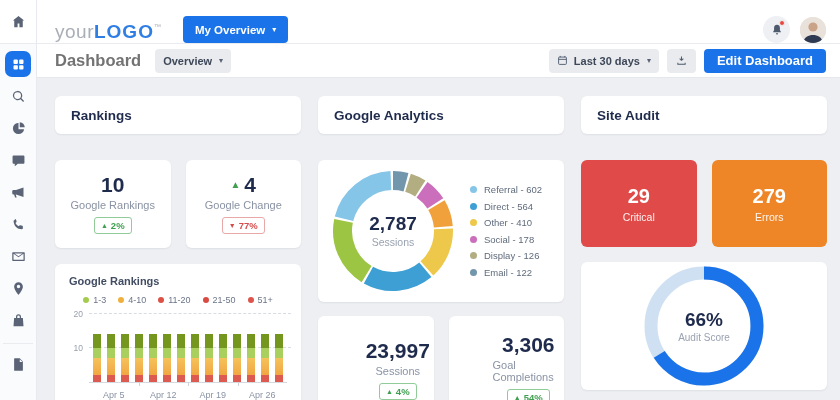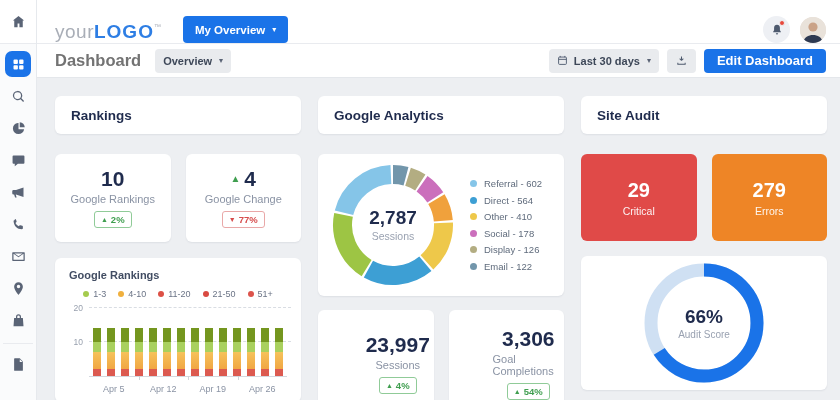--- a/index.html
+++ b/index.html
@@ -42,21 +42,21 @@
   .page-right { margin-left:auto; display:flex; align-items:center; gap:8px; }
   .pill svg { width:11px; height:11px; fill:#4e5a6e; margin-right:6px; }
   .pill.icon-only { padding:0 9px; }
   .pill.icon-only svg { margin:0; }
   .btn-edit { height:24px; padding:0 13px; font-size:13px; }
 
   
   .content { flex:1; display:flex; gap:17px; padding:18px 13px 10px 18px; min-height:0; }
   .col { flex:1; display:flex; flex-direction:column; min-width:0; }
   .card { background:#fff; border-radius:6px; box-shadow:0 1px 2px rgba(20,30,55,.07); }
-  .card.head { height:38px; display:flex; align-items:center; padding:0 16px; margin-bottom:20px; flex-shrink:0; }
+  .card.head { height:38px; display:flex; align-items:center; padding:0 16px; margin-bottom:26px; flex-shrink:0; }
   .card.head h2 { font-size:13.5px; font-weight:bold; color:#1f2b4d; }
   .stat-row { display:flex; gap:15px; }
   .stat-card { flex:1; height:88px; display:flex; flex-direction:column; align-items:center; justify-content:center; gap:4px; }
   .stat-value { font-size:21px; font-weight:bold; color:#1f2b4d; display:flex; align-items:center; gap:4px; line-height:1; }
   .tri-up { color:#3f9e4f; font-size:10px; }
   .stat-label { font-size:11px; color:#8a93a4; }
   .badge { font-size:9.5px; font-weight:bold; border-radius:3px; padding:2px 6px; background:#fff; display:inline-flex; align-items:center; gap:3px; margin-top:2px; }
   .badge.green { color:#3f9e4f; border:1px solid #90cb98; }
   .badge.red { color:#d64c4c; border:1px solid #e9a8a8; }
   .badge .b-tri { font-size:7px; }

